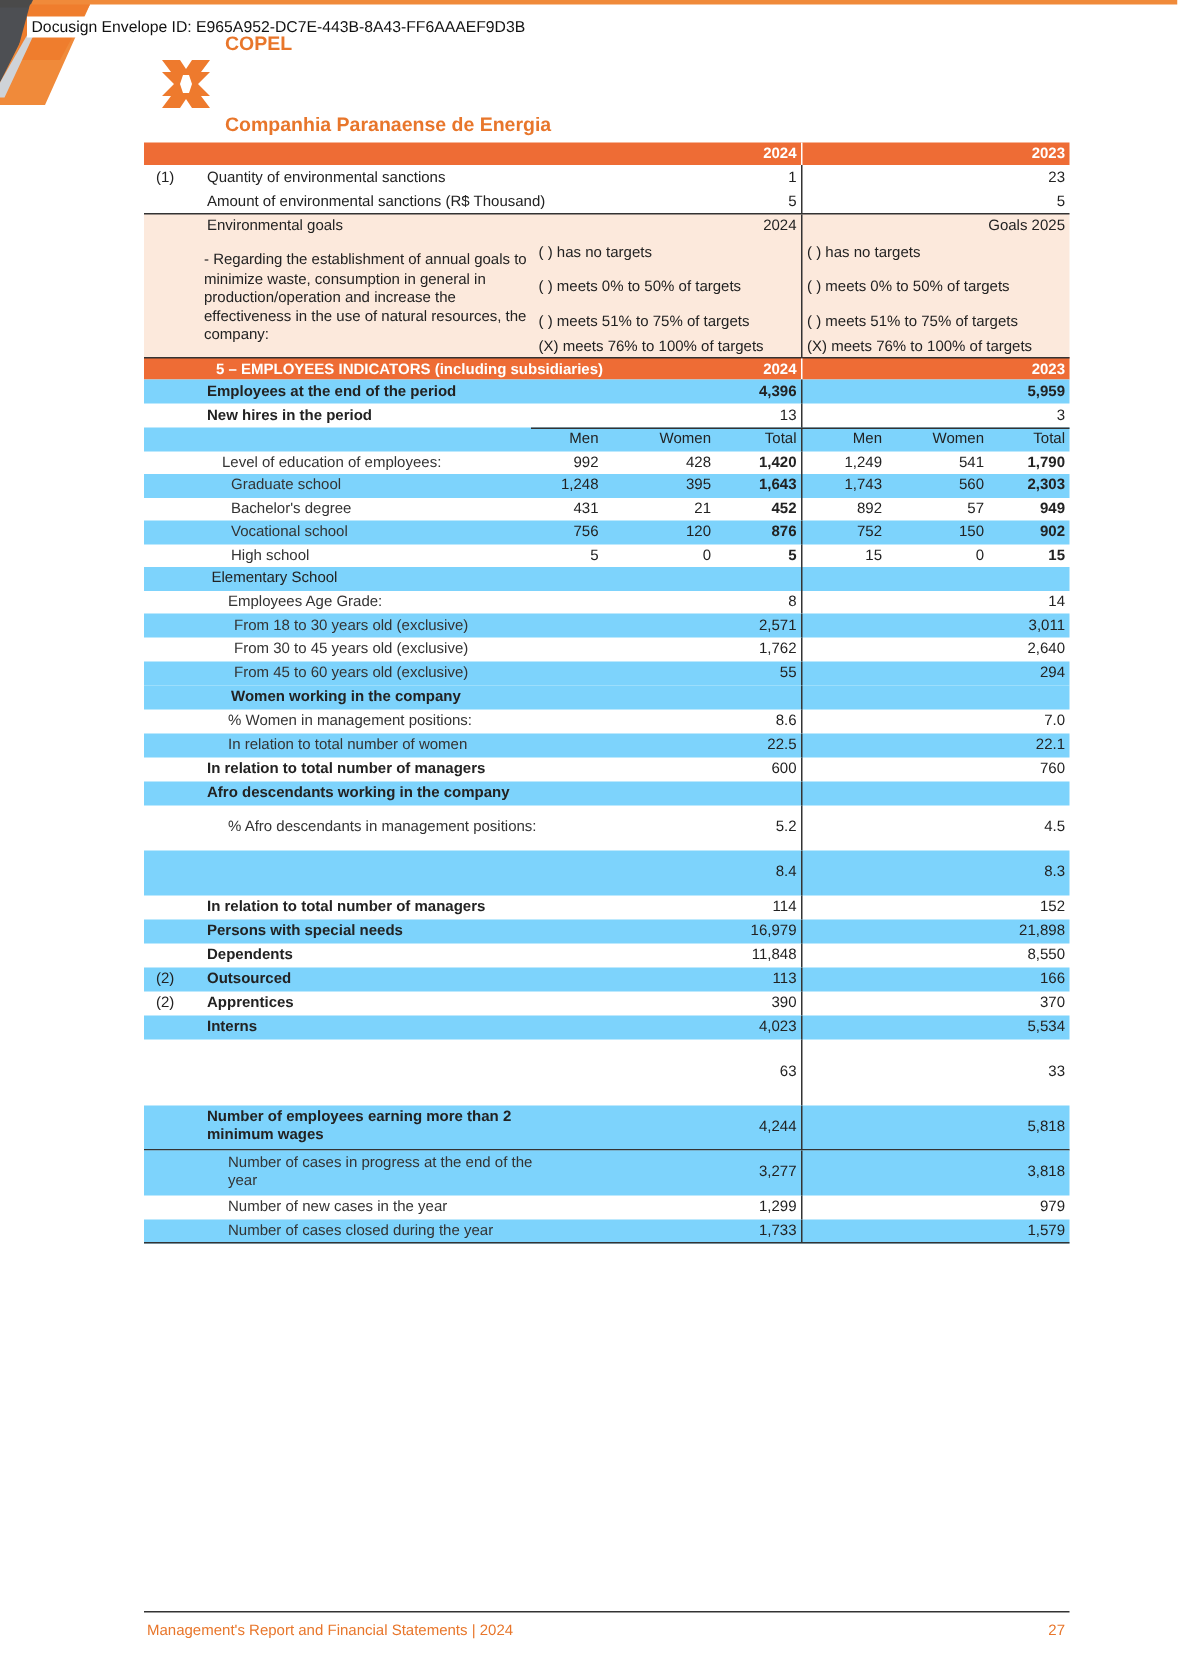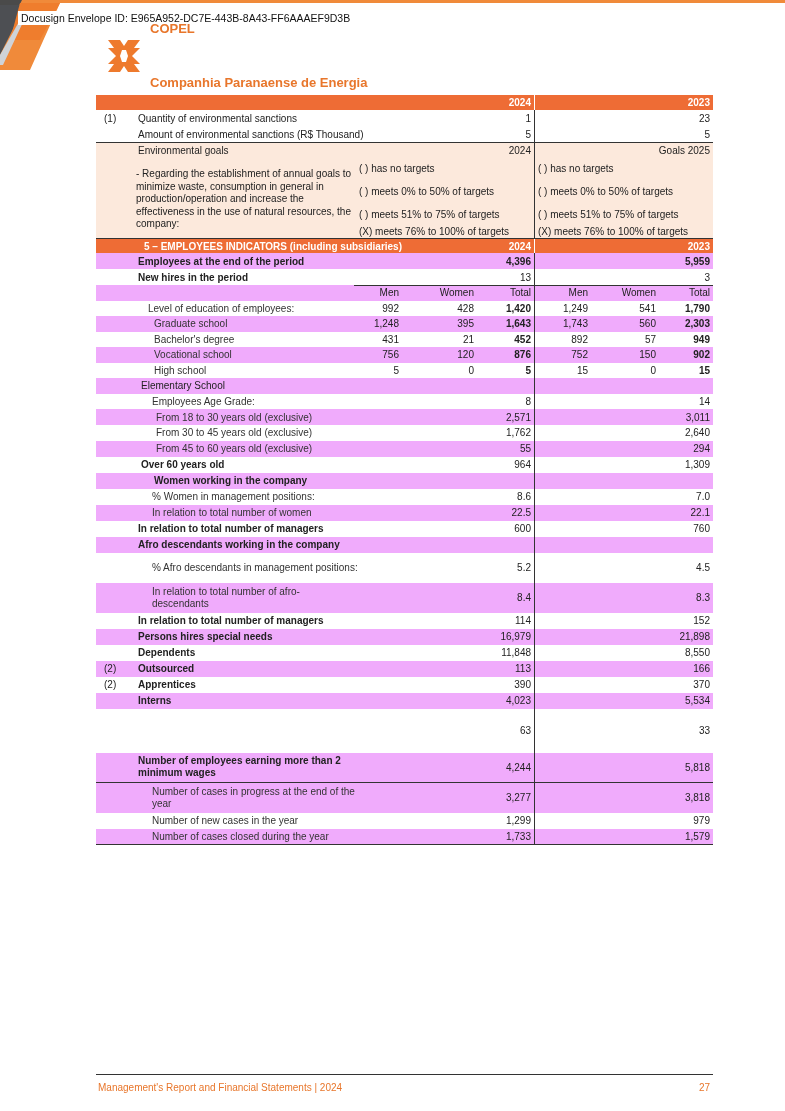--- a/index.html
+++ b/index.html
@@ -10,21 +10,21 @@
   .docusign { position: absolute; left: 18px; top: 11px; background: #fff; font-size: 10.5px; color: #111; padding: 1px 3px; letter-spacing: 0; }
 
   .logo { position: absolute; left: 106px; top: 22px; display: flex; align-items: center; }
   .logo svg { width: 36px; height: 36px; }
   .logo-text { margin-left: 8px; color: #e8762b; font-weight: bold; line-height: 14px; }
   .logo-text .l1 { font-size: 13px; }
   .logo-text .l2 { font-size: 13px; margin-top: 40px; }
 
   .tbl { position: absolute; left: 96px; top: 95px; width: 617px; font-size: 10px; }
   .row { position: relative; display: flex; width: 617px; align-items: center; }
-  .row.tint { background: #f0abfc; }
+  .row.tint { background: #7dd3fc; }
   .row.hdr { background: #ee6c35; color: #fff; font-weight: bold; height: 15px; }
   .row.bb { border-bottom: 1.5px solid #333; }
   .vline { position: absolute; left: 438px; top: 0; bottom: 0; border-left: 1px solid #333; }
   .bold { font-weight: bold; }
 
   
   .c-v24 { position: absolute; left: 260px; width: 175px; text-align: right; }
   .c-v23 { position: absolute; left: 442px; width: 172px; text-align: right; }
 
   
@@ -216,26 +216,20 @@
         <span class="c-v24">1,762</span>
         <span class="c-v23">2,640</span>
         <div class="vline"></div>
       </div>
       <div class="row h16 tint">
         <span class="lbl" style="left:60px;color:#333;">From 45 to 60 years old (exclusive)</span>
         <span class="c-v24">55</span>
         <span class="c-v23">294</span>
         <div class="vline"></div>
       </div>
-      <div class="row h16">
-        <span class="lbl bold" style="left:45px;">Over 60 years old</span>
-        <span class="c-v24">964</span>
-        <span class="c-v23">1,309</span>
-        <div class="vline"></div>
-      </div>
       <div class="row h16 tint">
         <span class="lbl bold" style="left:58px;">Women working in the company</span>
         <span class="c-v24"></span>
         <span class="c-v23"></span>
         <div class="vline"></div>
       </div>
       <div class="row h16">
         <span class="lbl" style="left:56px;color:#333;">% Women in management positions:</span>
         <span class="c-v24">8.6</span>
         <span class="c-v23">7.0</span>
@@ -259,33 +253,32 @@
         <span class="c-v23"></span>
         <div class="vline"></div>
       </div>
       <div class="row h30">
         <span class="lbl" style="left:56px;width:210px;line-height:12px;color:#333;">% Afro descendants in management positions:</span>
         <span class="c-v24">5.2</span>
         <span class="c-v23">4.5</span>
         <div class="vline"></div>
       </div>
       <div class="row h30 tint">
-        <span class="lbl" style="left:56px;width:190px;line-height:12px;color:#333;">In relation to total number of afro-descendants</span>
         <span class="c-v24">8.4</span>
         <span class="c-v23">8.3</span>
         <div class="vline"></div>
       </div>
       <div class="row h16">
         <span class="lbl bold" style="left:42px;">In relation to total number of managers</span>
         <span class="c-v24">114</span>
         <span class="c-v23">152</span>
         <div class="vline"></div>
       </div>
       <div class="row h16 tint">
-        <span class="lbl bold" style="left:42px;">Persons hires special needs</span>
+        <span class="lbl bold" style="left:42px;">Persons with special needs</span>
         <span class="c-v24">16,979</span>
         <span class="c-v23">21,898</span>
         <div class="vline"></div>
       </div>
       <div class="row h16">
         <span class="lbl bold" style="left:42px;">Dependents</span>
         <span class="c-v24">11,848</span>
         <span class="c-v23">8,550</span>
         <div class="vline"></div>
       </div>

